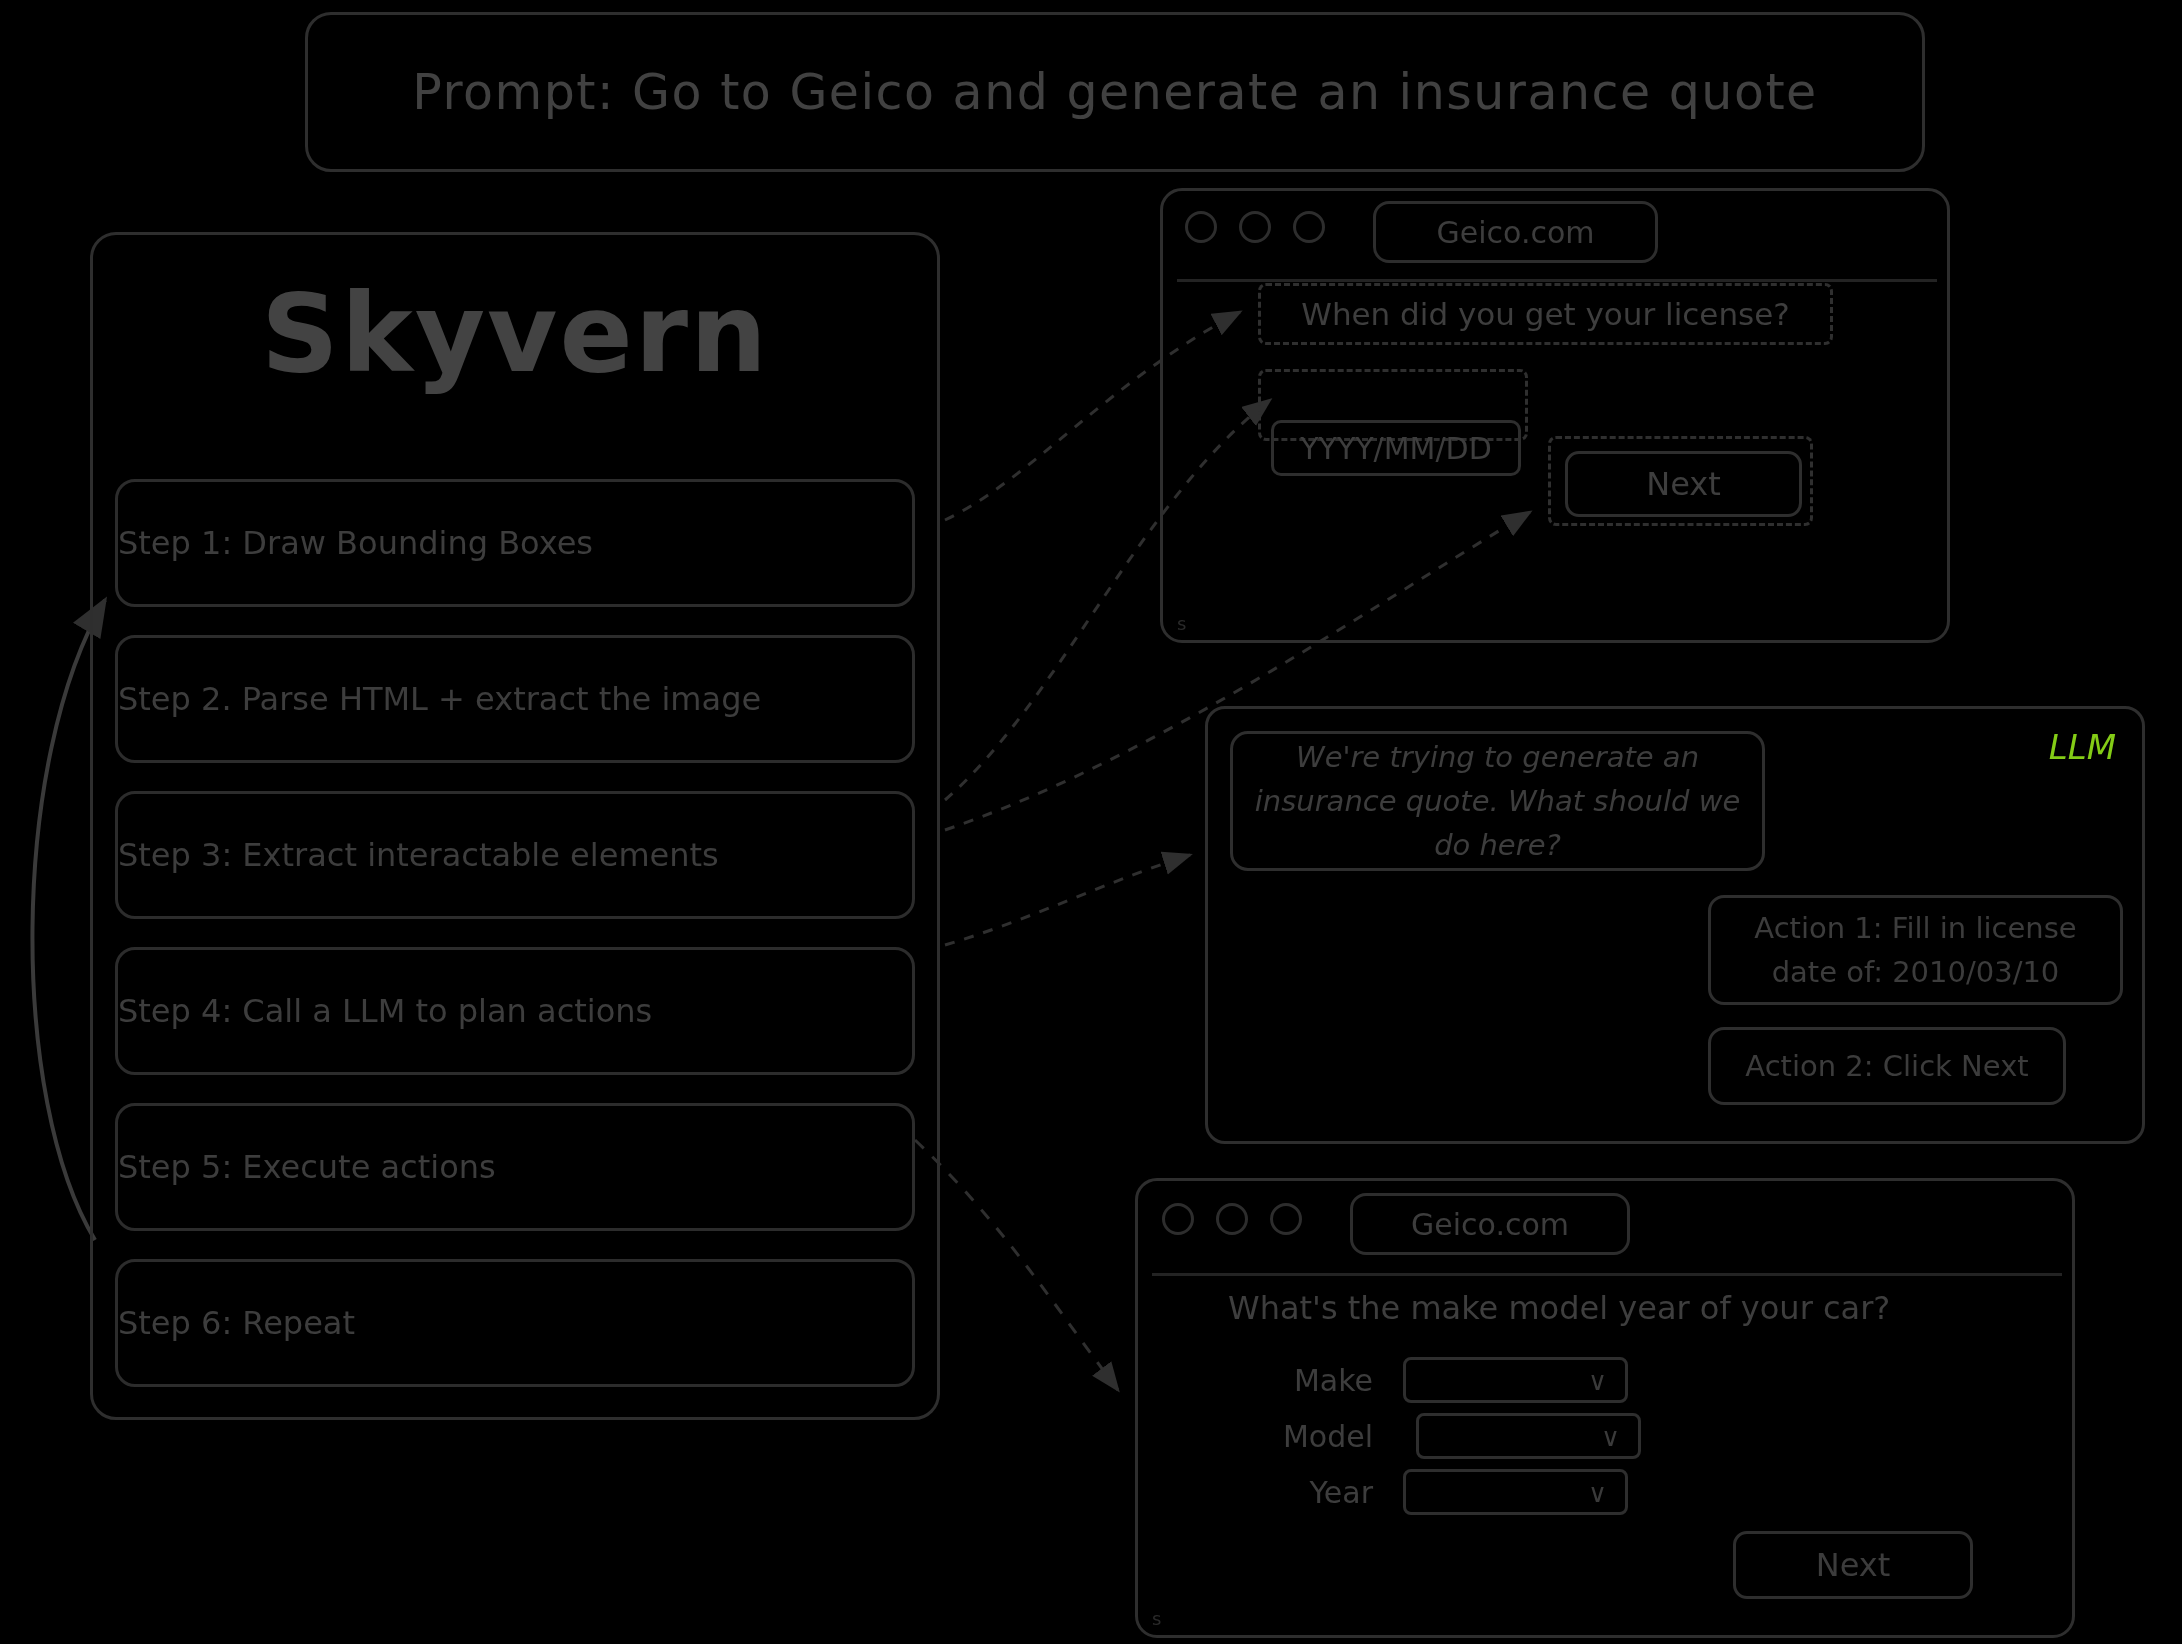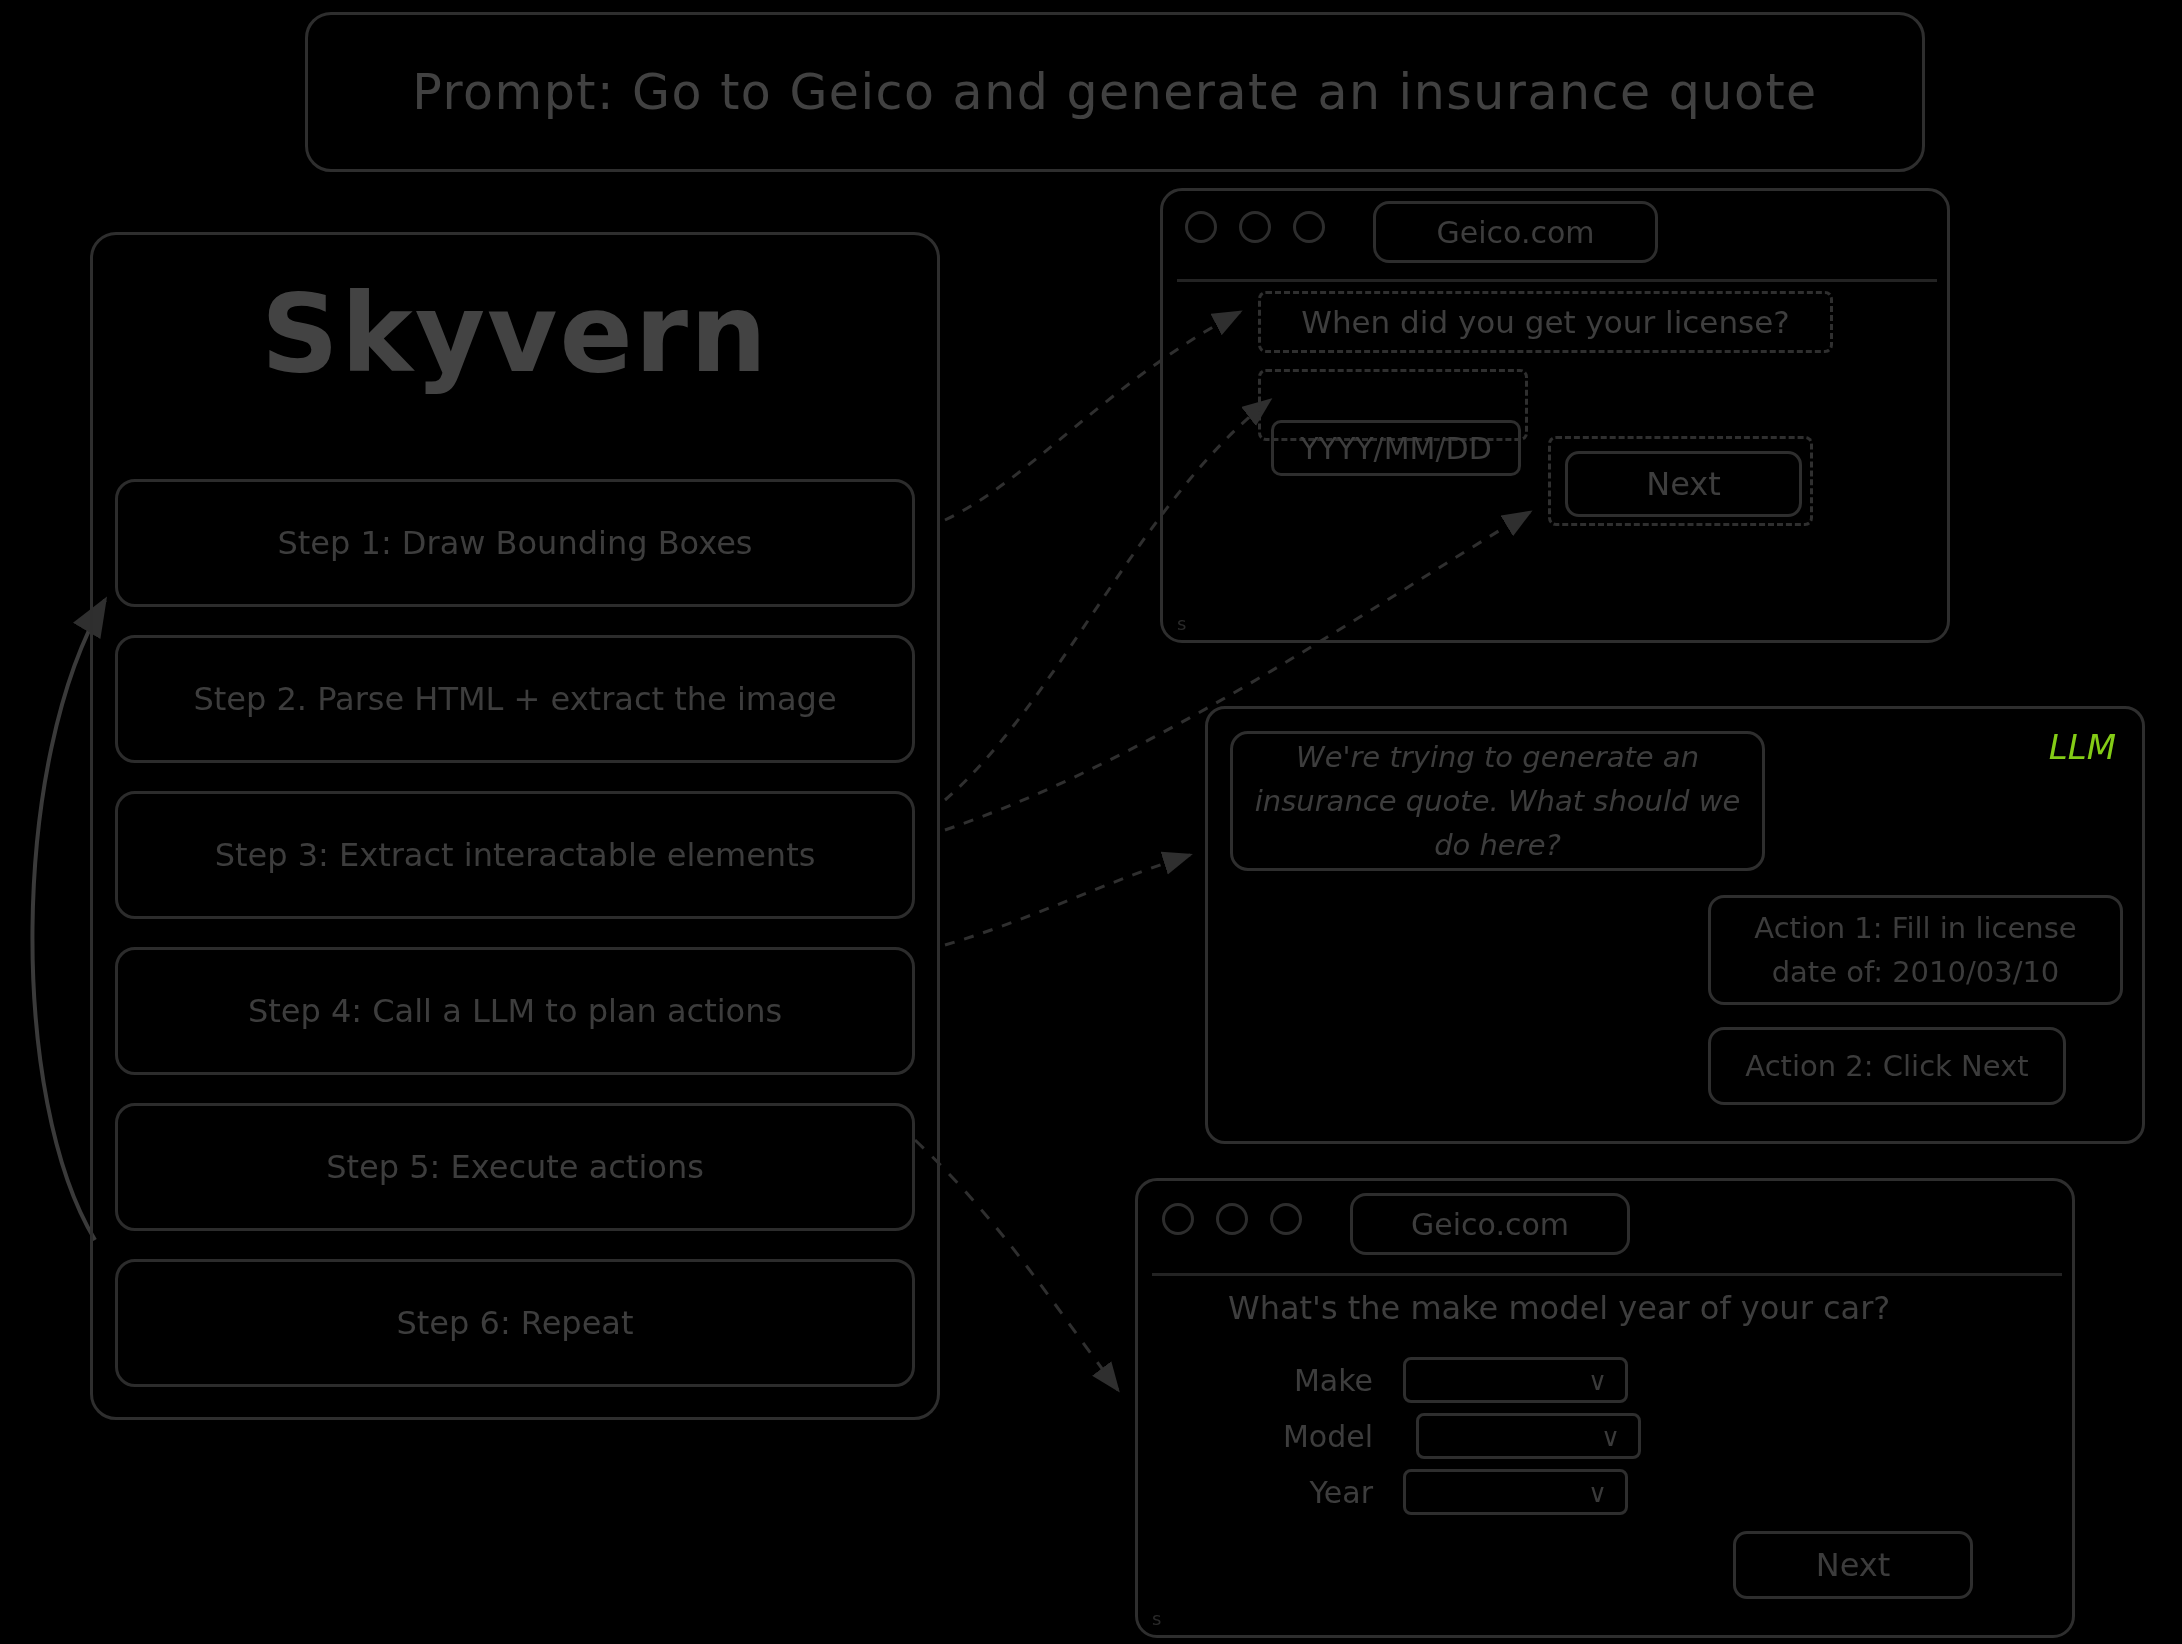--- a/index.html
+++ b/index.html
@@ -71,21 +71,21 @@
   .step {
     position: absolute;
     left: 22px;
     width: 800px;
     height: 128px;
     border: 3px solid #2c2c2c;
     border-radius: 20px;
     box-sizing: border-box;
     display: flex;
     align-items: center;
-    justify-content: center;
+    justify-content: flex-start;
   }
   .step .label {
     font-size: 32px;
     color: #3d3d3d;
   }
   #step-1 { top: 244px; }
   #step-2 { top: 400px; }
   #step-3 { top: 556px; }
   #step-4 { top: 712px; }
   #step-5 { top: 868px; }
@@ -138,21 +138,21 @@
 
   .dashed {
     position: absolute;
     border: 3px dashed #2f2f2f;
     border-radius: 8px;
     box-sizing: border-box;
     display: flex;
     align-items: center;
     justify-content: center;
   }
-  #b1-question-dashed { left: 95px; top: 100px; width: 575px; height: 62px; }
+  #b1-question-dashed { left: 95px; top: 92px; width: 575px; height: 62px; }
   #b1-question-dashed .label { font-size: 31px; color: #3e3e3e; }
 
   #b1-input-dashed { left: 95px; top: 178px; width: 270px; height: 72px; }
   #b1-input-inner {
     position: absolute;
     left: 10px; top: 8px;
     width: 250px; height: 56px;
     border: 3px solid #2e2e2e;
     border-radius: 10px;
     box-sizing: border-box;

